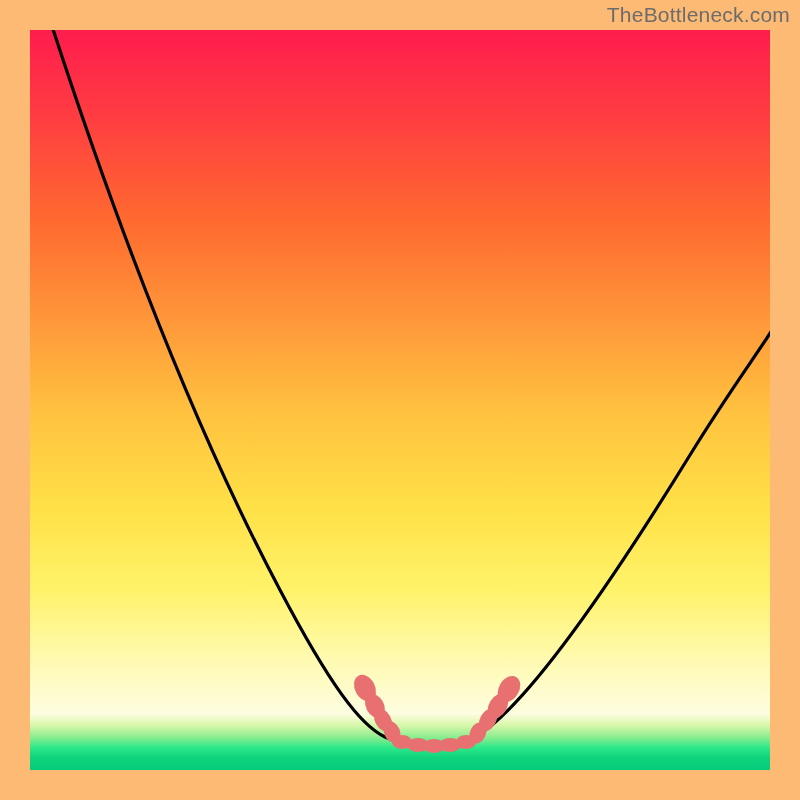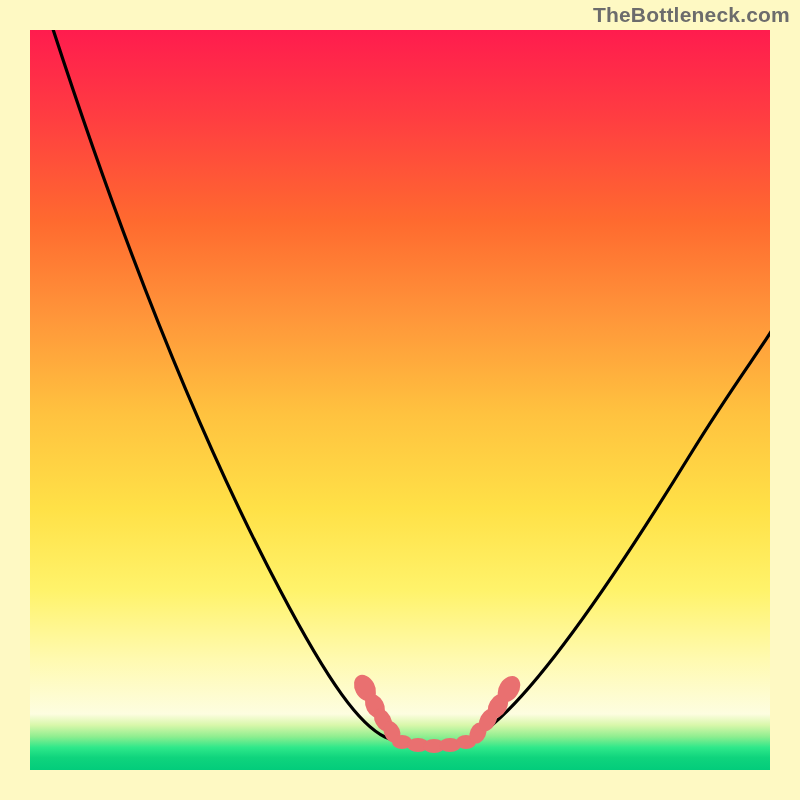--- a/index.html
+++ b/index.html
@@ -9,22 +9,21 @@
     height: 800px;
     background: #000;
     overflow: hidden;
     font-family: Arial, Helvetica, sans-serif;
   }
   .frame {
     position: absolute;
     top: 0; left: 0;
     width: 800px;
     height: 800px;
-    background: #fef9c3;
-    font-weight: bold;
+    background: #fdba74;
   }
   .inner {
     position: absolute;
     top: 30px;
     left: 30px;
     width: 740px;
     height: 740px;
     overflow: hidden;
   }
   .gradient-main {

